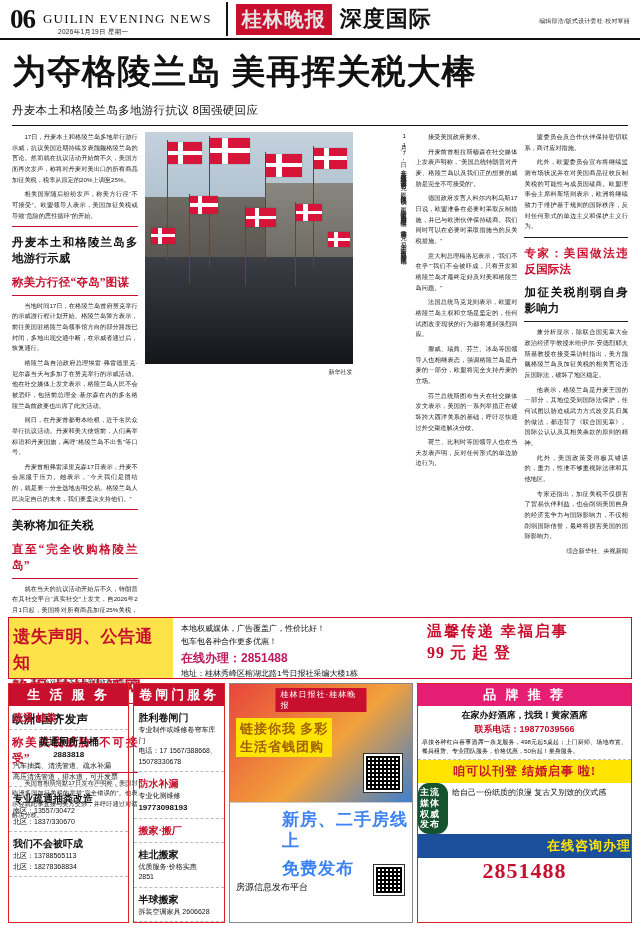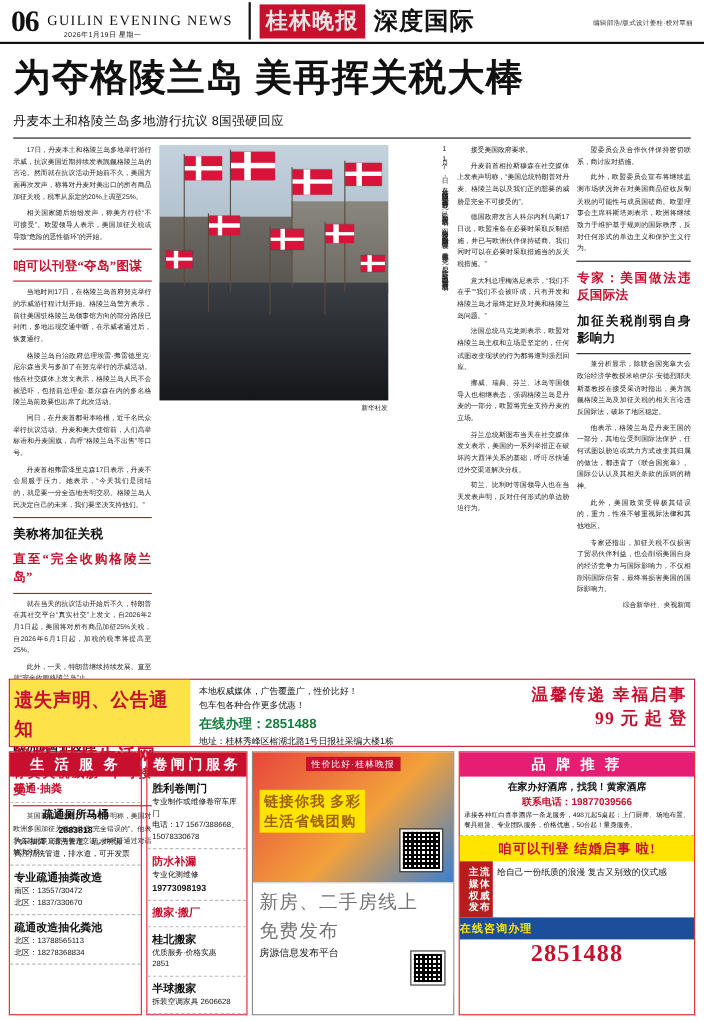--- a/index.html
+++ b/index.html
@@ -254,29 +254,29 @@
   }
   .ad-banner .mid {
     flex: 1;
     padding: 5px 8px;
     box-sizing: border-box;
     font-size: 8px;
     color: #111;
     line-height: 1.6;
   }
   .ad-banner .mid .big {
-    color: #15803d;
+    color: #be185d;
     font-size: 12px;
     font-weight: bold;
   }
   .ad-banner .right {
     width: 210px;
     padding: 4px 6px;
     box-sizing: border-box;
-    text-align: right;
+    text-align: left;
   }
   .ad-banner .right .r1 {
     color: #c8102e;
     font-family: "Liberation Serif", serif;
     font-weight: bold;
     font-size: 15px;
     letter-spacing: 2px;
   }
   .ad-banner .right .r2 {
     color: #c8102e;
@@ -334,28 +334,29 @@
     width: 34px; height: 34px;
     background:
       repeating-linear-gradient(90deg,#000 0 2px,#fff 2px 4px),
       repeating-linear-gradient(0deg,#000 0 2px,#fff 2px 4px);
     background-blend-mode: multiply;
     border: 2px solid #fff;
     outline: 1px solid #333;
   }
   .qr.small { width: 26px; height: 26px; }
   .promo-green {
-    background: #b91c1c;
+    background: #14532d;
     color: #fff;
     font-family: "Liberation Serif", serif;
     font-weight: bold;
     font-size: 12px;
-    text-align: right;
+    text-align: left;
     padding: 3px;
     letter-spacing: 1px;
+    border-radius: 11px;
   }
   .mini-ad {
     font-size: 7px;
     line-height: 1.5;
     padding: 3px 4px;
     border-bottom: 1px dashed #bbb;
     color: #111;
   }
   .yellow-band {
     background: #ffe400;
@@ -365,22 +366,22 @@
     font-size: 12px;
     text-align: center;
     padding: 3px 0;
     letter-spacing: 1px;
   }
   .blue-band {
     background: #1b4f9c;
     color: #ffe400;
     font-family: "Liberation Serif", serif;
     font-weight: bold;
-    font-size: 10px;
-    text-align: left;
+    font-size: 13px;
+    text-align: right;
     padding: 3px 0;
     letter-spacing: 1px;
   }
   .bignum {
     color: #c8102e;
     font-family: "Liberation Serif", serif;
     font-weight: bold;
     font-size: 22px;
     letter-spacing: 1px;
     text-align: center;
@@ -409,27 +410,28 @@
     background: #c8102e; color:#fff;
     font-size: 8px; padding: 1px 5px; letter-spacing: 1px;
   }
   .c3-bottom {
     height: 100px;
     position: relative;
     background: #fff;
     border-top: 1px solid #ccc;
   }
   .c3-bottom .bigred {
-    color: #737373;
-    font-family: "Liberation Serif", serif;
-    font-weight: normal;
+    color: #3b82f6;
+    font-family: "Liberation Serif", serif;
+    font-weight: bold;
     font-size: 17px;
     letter-spacing: 1px;
     padding: 6px 4px 0 6px;
     line-height: 1.25;
+    margin-left: 46px;
   }
   .c3-bottom .sub {
     color: #111;
     font-size: 9px;
     padding: 2px 6px;
   }
   .flex { display: flex; }
   .between { justify-content: space-between; flex-direction: column; }
   .aic { align-items: center; }
 </style>
@@ -453,21 +455,22 @@
     <div class="subhead">丹麦本土和格陵兰岛多地游行抗议  8国强硬回应</div>
   </div>
   <div class="hr-thin"></div>
 
   <div class="body-area">
 
     <div class="col col1">
       <p>17日，丹麦本土和格陵兰岛多地举行游行示威，抗议美国近期持续发表觊觎格陵兰岛的言论。然而就在抗议活动开始前不久，美国方面再次发声，称将对丹麦对美出口的所有商品加征关税，税率从原定的20%上调至25%。</p>
       <p>相关国家随后纷纷发声，称美方行径“不可接受”。欧盟领导人表示，美国加征关税或导致“危险的恶性循环”的开始。</p>
       <div class="rule-red"></div>
-      <div class="subhl red">咱可以刊登“夺岛”图谋</div>
+      <div class="subhl">丹麦本土和格陵兰岛多地游行示威</div>
+      <div class="subhl red">称美方行径“夺岛”图谋</div>
       <div class="rule-red"></div>
       <p>当地时间17日，在格陵兰岛首府努克举行的示威游行程计划开始。格陵兰岛警方表示，前往美国驻格陵兰岛领事馆方向的部分路段已封闭，多地出现交通中断，在示威者通过后，恢复通行。</p>
       <p>格陵兰岛自治政府总理埃雷·弗雷德里克·尼尔森当天与多加了在努克举行的示威活动。他在社交媒体上发文表示，格陵兰岛人民不会被恐吓，包括前总理金·基尔森在内的多名格陵兰岛前政要也出席了此次活动。</p>
       <p>同日，在丹麦首都哥本哈根，近千名民众举行抗议活动。丹麦和美大使馆前，人们高举标语和丹麦国旗，高呼“格陵兰岛不出售”等口号。</p>
       <p>丹麦首相弗雷泽里克森17日表示，丹麦不会屈服于压力。她表示，“今天我们是团结的，就是要一分全选地去明交易。格陵兰岛人民决定自己的未来，我们要坚决支持他们。”</p>
       <div class="rule-red"></div>
       <div class="subhl">美称将加征关税</div>
       <div class="subhl red">直至“完全收购格陵兰岛”</div>
       <div class="rule-red"></div>
       <p>就在当天的抗议活动开始后不久，特朗普在其社交平台“真实社交”上发文，自2026年2月1日起，美国将对所有商品加征25%关税，自2026年6月1日起，加税的税率将提高至25%。</p>
@@ -570,21 +573,21 @@
           </div>
           <div>汽车抽粪、清洗管道、疏水补漏</div>
           <div>高压清洗管道，排水道，可开发票</div>
         </div>
         <div class="ad-item">
           <div class="t">专业疏通抽粪改造</div>
           <div>南区：13557/30472</div>
           <div>北区：1837/330670</div>
         </div>
         <div class="ad-item">
-          <div class="t">疏通改造抽化粪池</div>
+          <div class="t">我们不会被吓成</div>
           <div>北区：13788565113</div>
           <div>北区：18278368834</div>
         </div>
       </div>
 
       <div class="ad-col c2">
         <div class="ad-hd">卷闸门服务</div>
         <div class="ad-item">
           <div class="t">胜利卷闸门</div>
           <div>专业制作或维修卷帘车库门</div>
@@ -605,21 +608,21 @@
           <div>2851</div>
         </div>
         <div class="ad-item">
           <div class="t">半球搬家</div>
           <div>拆装空调家具 2606628</div>
         </div>
       </div>
 
       <div class="ad-col c3">
         <div class="c3-art">
-          <div class="hdr">性价比好·桂林晚报</div>
+          <div class="hdr">桂林日报社·桂林晚报</div>
           <div class="tag">
             <div>链接你我 多彩</div>
             <div>生活省钱团购</div>
           </div>
           <div class="qr" style="position:absolute;right:10px;bottom:10px;"></div>
         </div>
         <div class="c3-bottom">
           <div class="bigred">新房、二手房线上</div>
           <div class="bigred">免费发布</div>
           <div class="sub">房源信息发布平台</div>

